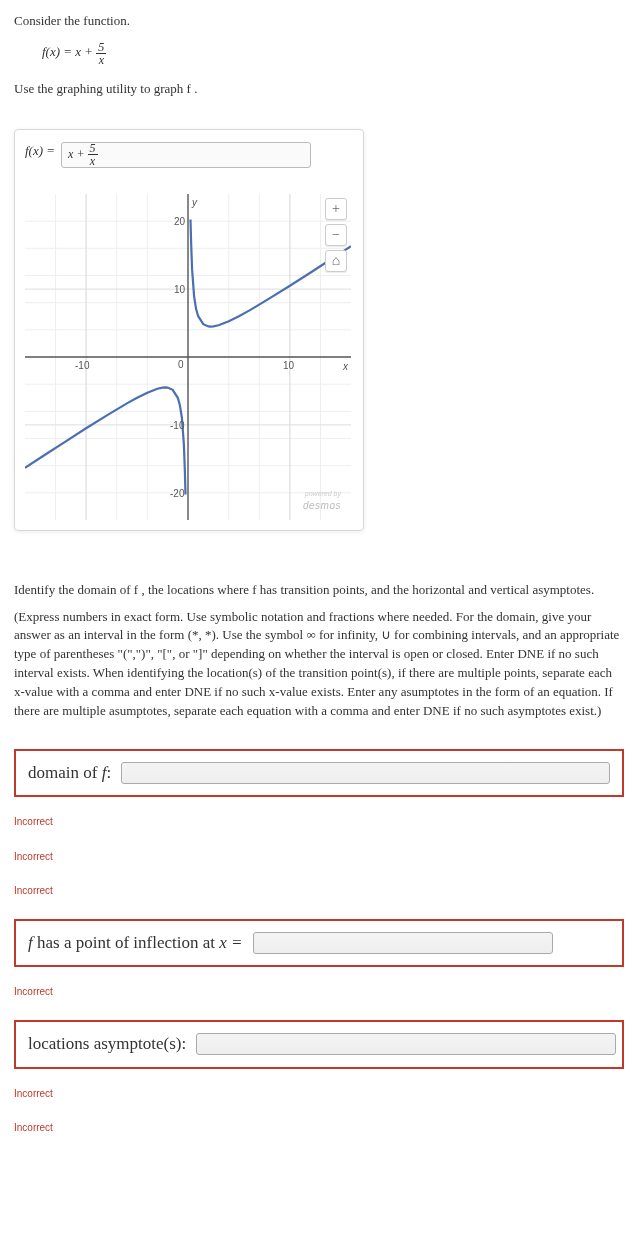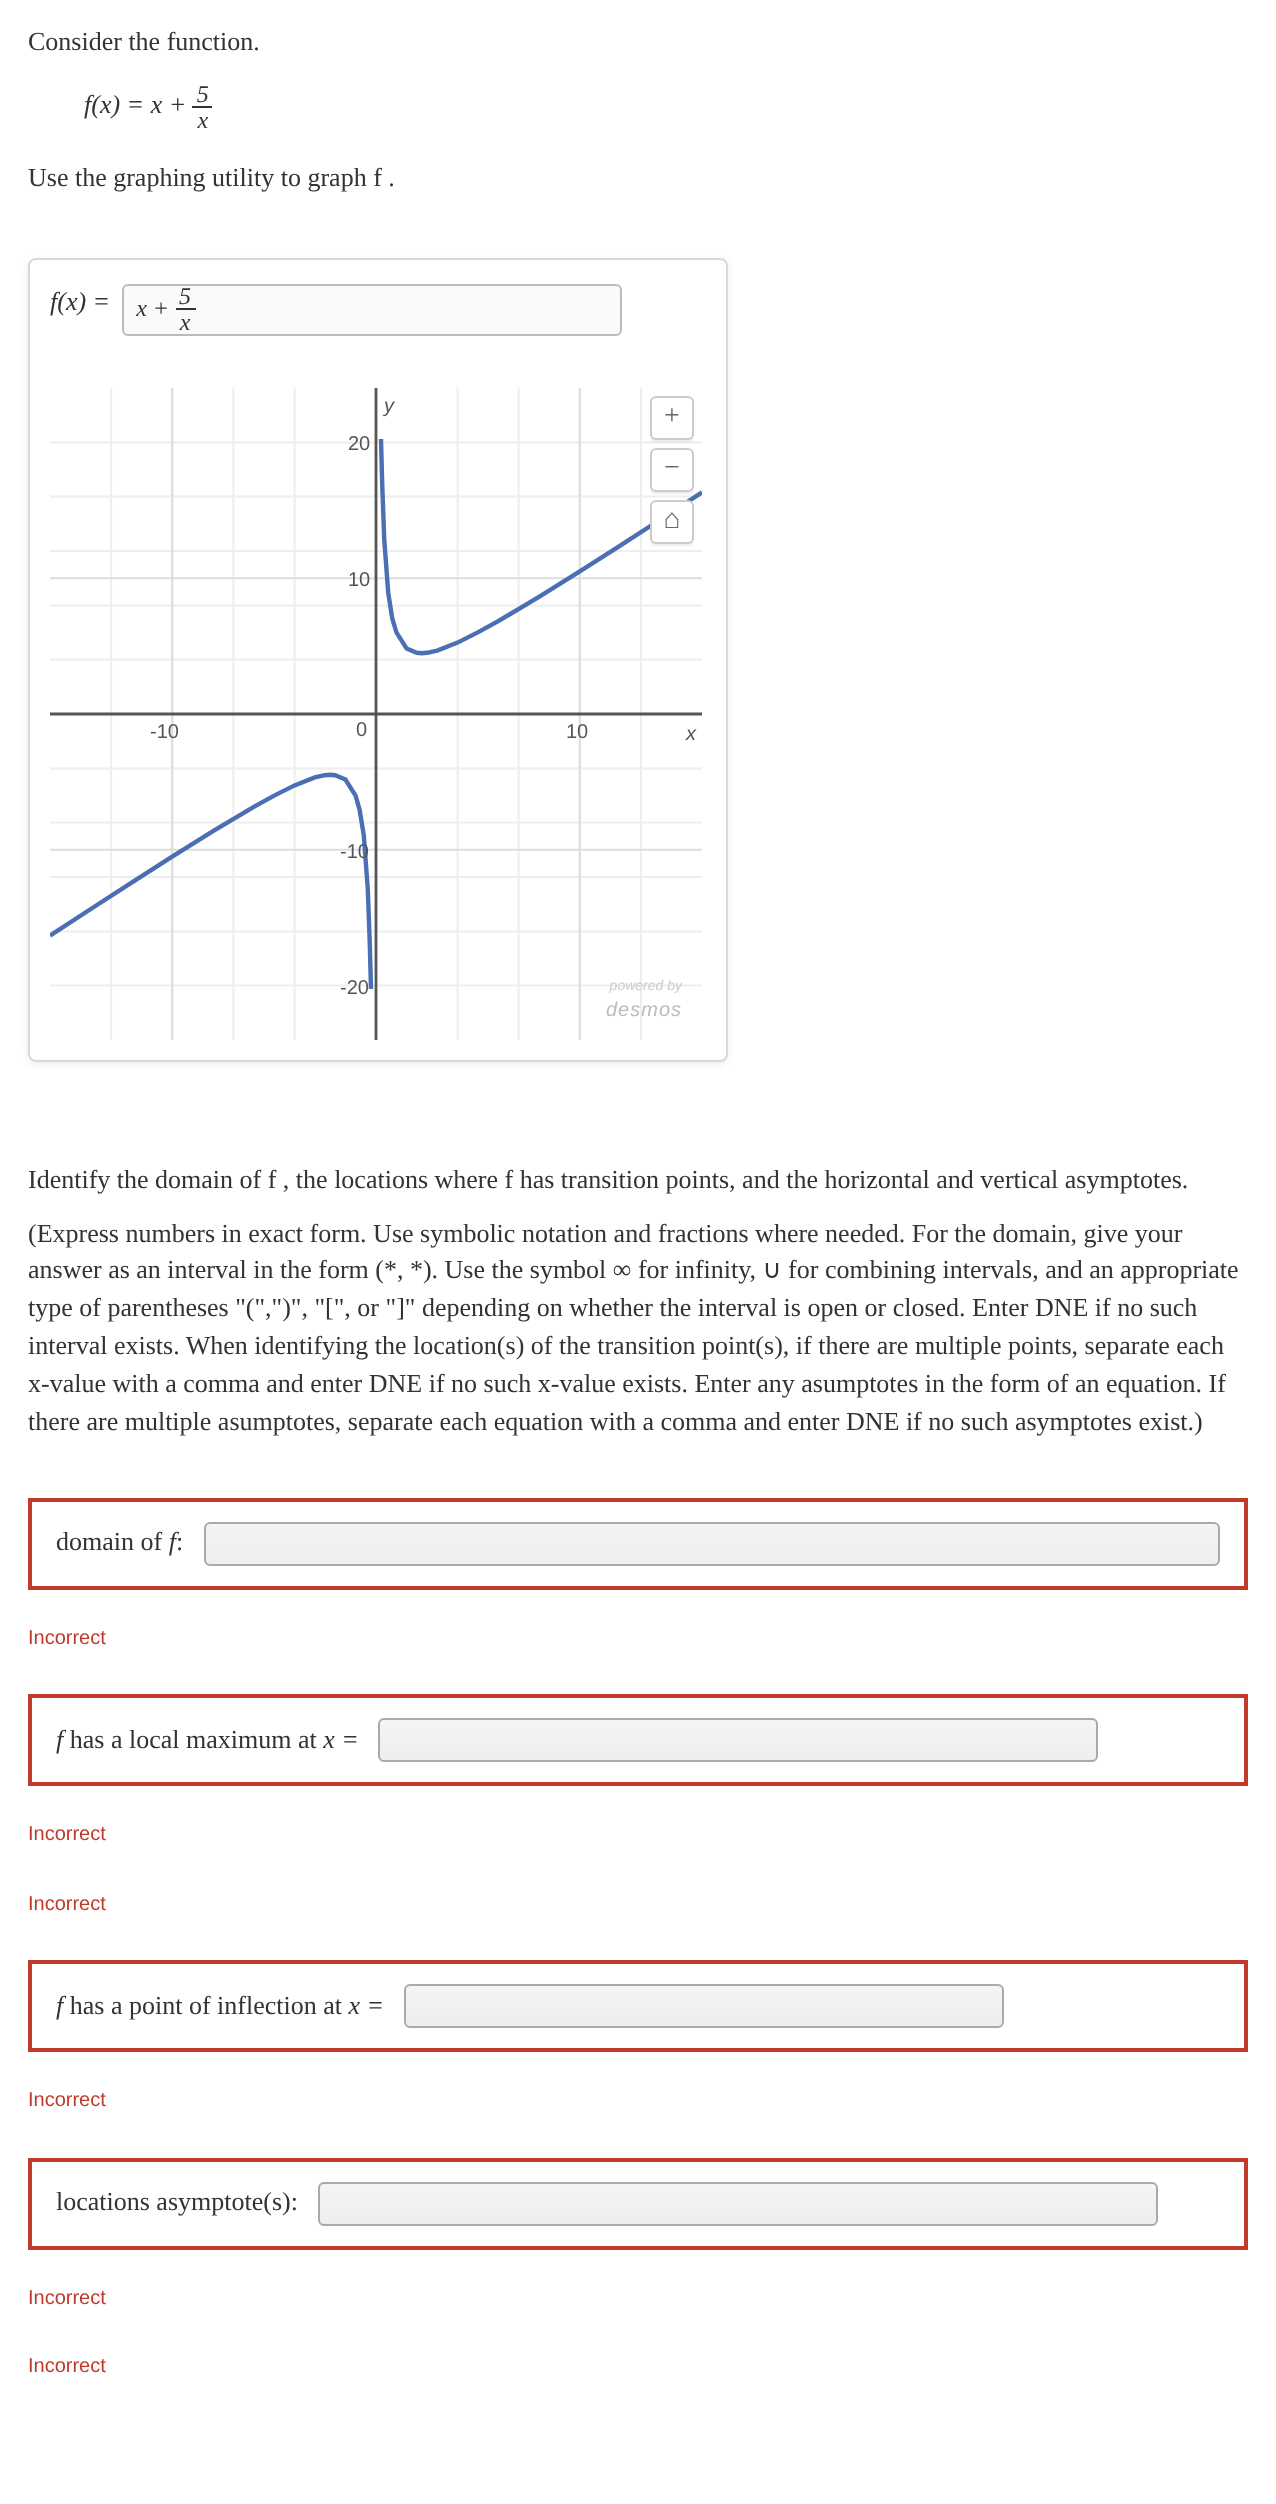--- a/index.html
+++ b/index.html
@@ -52,21 +52,21 @@
   .instr { margin: 0 0 28px 0; }
   .instr p { margin-bottom: 8px; }
 
   .answer-block { margin: 0 0 20px 0; }
   .answer-box {
     border: 2px solid #c0392b;
     background:#fff;
     padding: 10px 12px;
     display:flex; align-items:center; gap:10px;
   }
-  .answer-box .lbl { white-space:nowrap; font-size:13px; }
+  .answer-box .lbl { white-space:nowrap; font-size:17px; }
   .answer-box input[type=text] {
     flex:1; height:22px; border:1px solid #aaa; border-radius:3px;
     background: linear-gradient(#f4f4f4,#eee); padding:0 6px;
   }
   .answer-box.full input { width:100%; }
   .answer-box input.w420 { flex:0 0 420px; }
   .answer-box input.w360 { flex:0 0 360px; }
   .answer-box input.w300 { flex:0 0 300px; }
   .feedback {
     color:#c0392b; font-family: Arial, sans-serif; font-size:10px;
@@ -173,26 +173,20 @@
   <div class="answer-box full">
     <span class="lbl">
       <span>domain of </span><span class="ital">f</span><span>:</span>
     </span>
     <input type="text" style="">
   </div>
   <div class="feedback">Incorrect</div>
 </div>
 
 <div class="answer-block">
-  <div class="answer-box">
-    <span class="lbl">
-      <span class="ital">f </span><span> has a local maximum at </span><span class="ital">x =</span>
-    </span>
-    <input type="text" class="w360" style="">
-  </div>
   <div class="feedback">Incorrect</div>
 </div>
 
 <div class="answer-block">
   <div class="feedback">Incorrect</div>
 </div>
 
 <div class="answer-block">
   <div class="answer-box">
     <span class="lbl">

